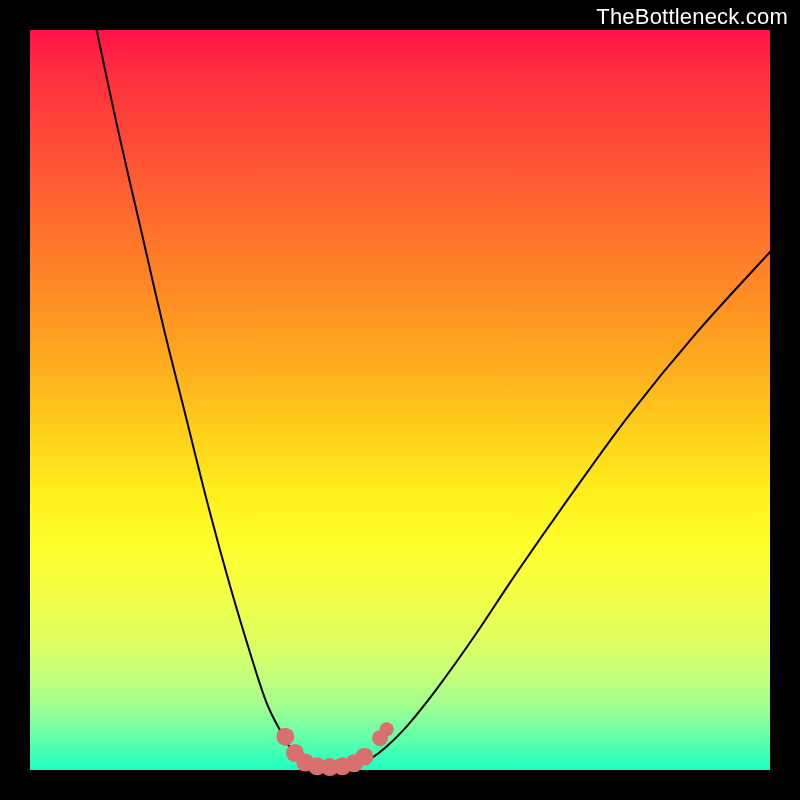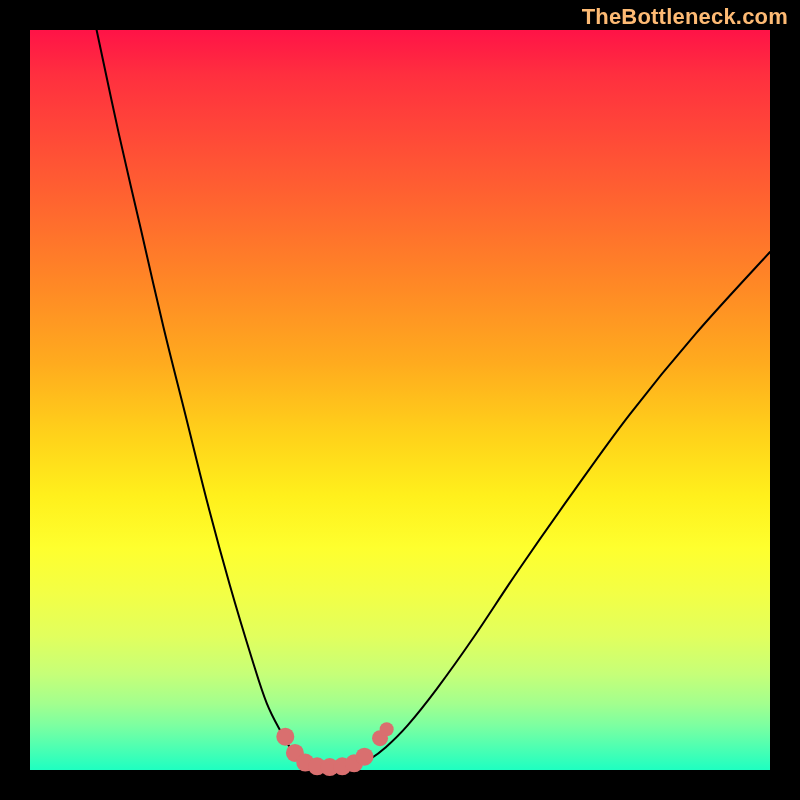--- a/index.html
+++ b/index.html
@@ -14,24 +14,24 @@
   .frame {
     position: relative;
     width: 800px;
     height: 800px;
     background: #000;
   }
   .watermark {
     position: absolute;
     top: 4px;
     right: 12px;
-    color: #fdba74;
+    color: #ffffff;
     font-size: 22px;
     letter-spacing: 0.2px;
-    font-weight: 700;
+    font-weight: 400;
     z-index: 10;
   }
   .plot {
     position: absolute;
     left: 30px;
     top: 30px;
     width: 740px;
     height: 740px;
   }
   .gradient {

